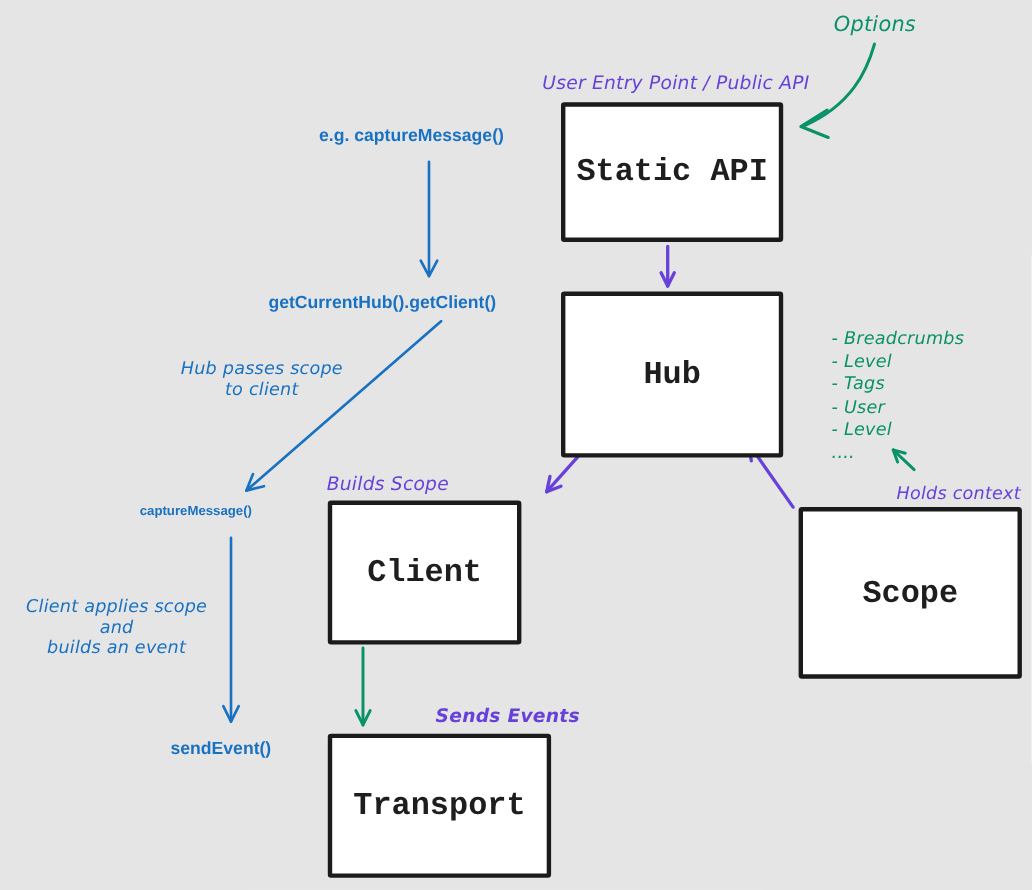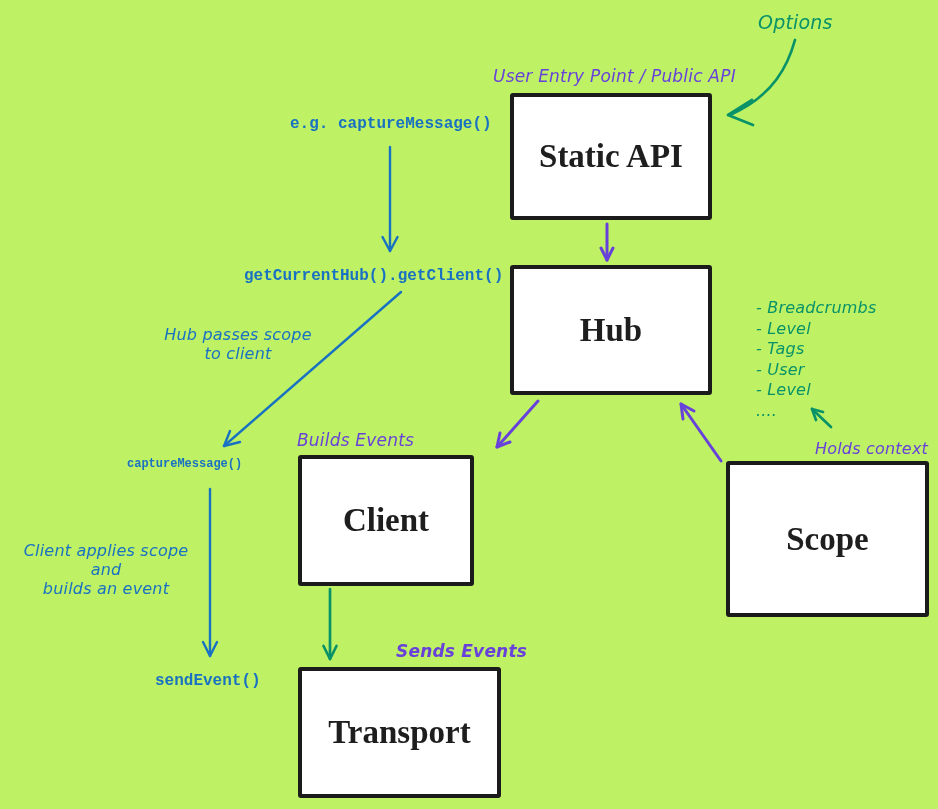--- a/index.html
+++ b/index.html
@@ -1,50 +1,50 @@
 <!DOCTYPE html>
 <html><head>
 <meta charset="utf-8">
 <style>
   html, body { margin: 0; padding: 0; background: #ffffff; }
   .canvas {
     position: relative;
     width: 938px;
     height: 809px;
-    background: #bef264;
+    background: #e5e5e5;
     overflow: hidden;
     font-family: "DejaVu Sans", sans-serif;
   }
   .abs { position: absolute; }
   .hand {
     font-family: "DejaVu Sans", sans-serif;
     font-style: italic;
     font-weight: normal;
     letter-spacing: 0.2px;
   }
   .code {
-    font-family: Liberation Mono, monospace;
+    font-family: Liberation Sans, sans-serif;
     font-weight: bold;
   }
   .blue   { color: #1971c2; }
   .purple { color: #6741d9; }
   .green  { color: #099268; }
   .multiline { white-space: pre-line; text-align: center; }
   .node {
     position: absolute;
     box-sizing: border-box;
     border: 4px solid #1b1b1b;
     border-radius: 3px;
     background: #ffffff;
     display: flex;
     align-items: center;
     justify-content: center;
-    font-family: Liberation Serif, serif;
+    font-family: Liberation Mono, monospace;
     font-weight: bold;
-    font-size: 33px;
+    font-size: 29px;
     color: #1e1e1e;
   }
   .arrows-layer {
     position: absolute;
     left: 0; top: 0;
     width: 938px; height: 809px;
     pointer-events: none;
   }
   .arrows-layer path { fill: none; stroke-linecap: round; stroke-linejoin: round; }
   .stroke-blue   { stroke: #1971c2; stroke-width: 2.4; }
@@ -113,39 +113,39 @@
   <div class="abs hand purple" style="left:493px; top:66px; font-size:17px;">User Entry Point / Public API</div>
   <div class="node" style="left:510px; top:93px; width:202px; height:127px;">
     <span>Static API</span>
   </div>
 
   <div class="abs code blue" style="left:290px; top:115px; font-size:16px;">e.g. captureMessage()</div>
 
   <div class="abs code blue" style="left:244px; top:267px; font-size:16px;">getCurrentHub().getClient()</div>
 
   <div class="abs hand purple" style="left:633px; top:241px; font-size:17px;margin-top:48px;">The SDK</div>
-  <div class="node" style="left:510px; top:265px; width:202px; height:130px;">
+  <div class="node" style="left:510px; top:265px; width:202px; height:151px;">
     <span>Hub</span>
   </div>
 
   <div class="abs hand green ctx-list" style="left:756px; top:278px;margin-top:20px;">
     <div>- Breadcrumbs</div>
     <div>- Level</div>
     <div>- Tags</div>
     <div>- User</div>
     <div>- Level</div>
     <div>....</div>
   </div>
 
   <div class="abs hand blue multiline" style="left:158px; top:325px; width:160px; font-size:16px; line-height:19px;">Hub passes scope
 to client</div>
 
   <div class="abs code blue" style="left:127px; top:457px; font-size:12px;">captureMessage()</div>
 
-  <div class="abs hand purple" style="left:297px; top:430px; font-size:17px;">Builds Events</div>
+  <div class="abs hand purple" style="left:297px; top:430px; font-size:17px;">Builds Scope</div>
   <div class="node" style="left:298px; top:455px; width:176px; height:131px;">
     <span>Client</span>
   </div>
 
   <div class="abs hand purple" style="left:815px; top:439px; font-size:16px;">Holds context</div>
   <div class="node" style="left:726px; top:461px; width:203px; height:156px;">
     <span>Scope</span>
   </div>
 
   <div class="abs hand blue multiline" style="left:6px; top:541px; width:200px; font-size:16px; line-height:19px;">Client applies scope and

